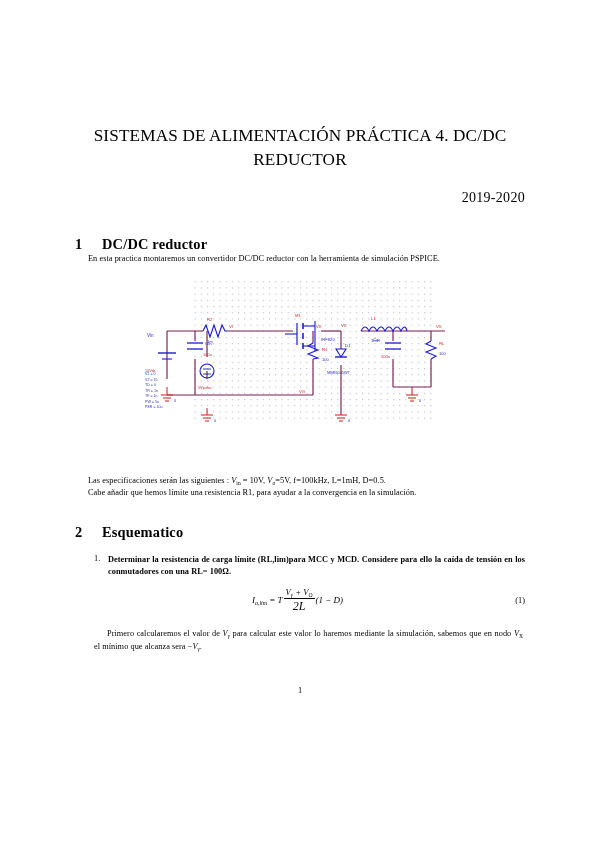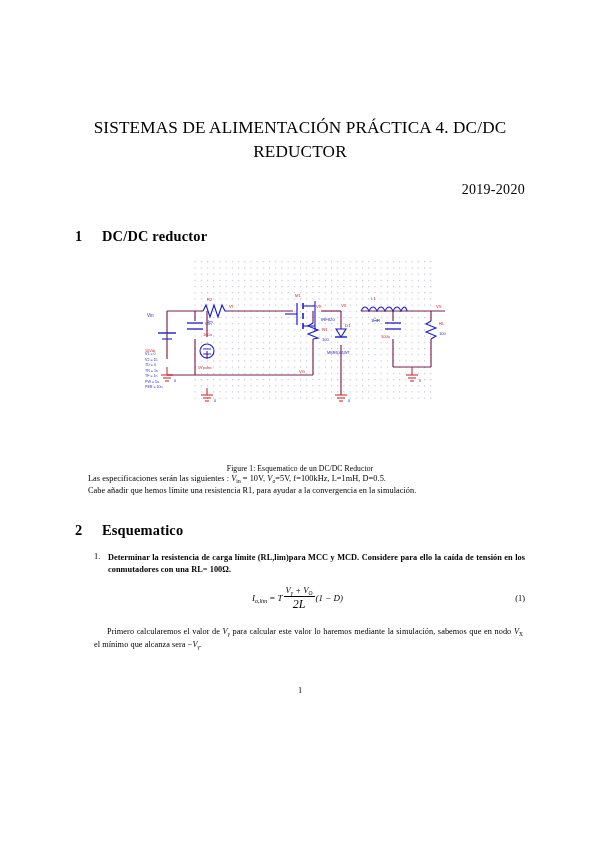--- a/index.html
+++ b/index.html
@@ -13,21 +13,21 @@
     font-family: "Liberation Serif", "DejaVu Serif", serif;
     color: #000000;
     position: relative;
     overflow: hidden;
   }
   .page {
     width: 600px;
     height: 732px;
     position: relative;
     box-sizing: border-box;
-    padding: 4px 75px;
+    padding: 12px 75px;
   }
 
   
   .doc-title {
     text-align: center;
     font-size: 17.2px;
     line-height: 1.42;
     letter-spacing: 0.15px;
     margin: 0;
     padding-top: 112px;
@@ -181,20 +181,21 @@
 <div class="page">
 
   <h1 class="doc-title">SISTEMAS DE ALIMENTACIÓN PRÁCTICA 4. DC/DC REDUCTOR</h1>
   <div class="doc-date">2019-2020</div>
 
   <div class="section-head sec1">
     <span class="section-num">1</span>
     <span>DC/DC reductor</span>
   </div>
 
+  <p class="body p-intro indent">En esta practica montaremos un convertidor DC/DC reductor con la herramienta de simulación PSPICE.</p>
 
   <div class="figure">
     <div class="schematic-wrap">
       <svg class="sch" width="310" height="200" viewBox="0 0 310 200">
 
         <defs>
           <pattern id="grid" width="6.2" height="6.2" patternUnits="userSpaceOnUse">
             <rect width="1.1" height="1.1" x="0" y="0" fill="#b9b9d8"></rect>
           </pattern>
         </defs>
@@ -344,21 +345,20 @@
           <line x1="267" y1="120" x2="267" y2="112"></line>
         </g>
         <g font-size="3.8" fill="#3030c0">
           <text x="29" y="127">0</text>
           <text x="69" y="147">0</text>
           <text x="203" y="147">0</text>
           <text x="274" y="127">0</text>
         </g>
       </svg>
     </div>
-    <div class="fig-caption">Figure 1: Esquematico de un DC/DC Reductor</div>
   </div>
 
   <p class="body p-spec indent">
     Las especificaciones serán las siguientes : <i class="mv">V</i><sub class="r">in</sub> = 10V,
     <i class="mv">V</i><sub class="v">o</sub>=5V, f=100kHz, L=1mH, D=0.5.
   </p>
 
   <p class="body p-r1 indent">Cabe añadir que hemos límite una resistencia R1, para ayudar a la convergencia en la simulación.</p>
 
   <div class="section-head sec2">

